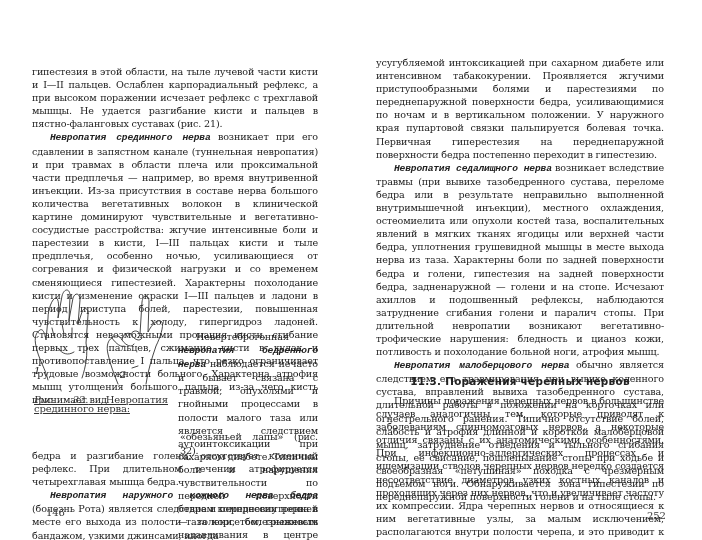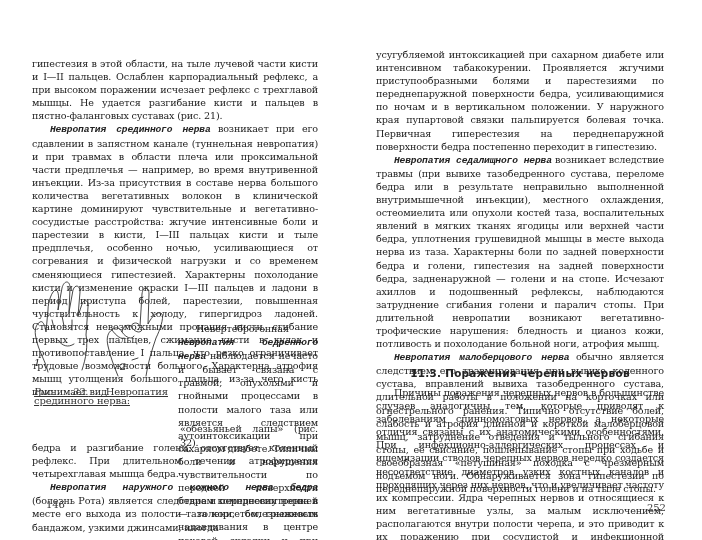--- a/index.html
+++ b/index.html
@@ -1,21 +1,21 @@
 <!DOCTYPE html>
 <html><head>
   <meta charset="utf-8">
   <style>
     html, body { margin:0; padding:0; }
     body {
       width:702px; height:540px; background:#ffffff; overflow:hidden;
       position:relative; font-family:"DejaVu Serif", serif; color:#222;
     }
     .page {
-      position:absolute; top:4px; height:392px;
+      position:absolute; top:12px; height:392px;
       font-size:9.6px; line-height:13.1px; letter-spacing:-0.15px;
     }
     .page.left { left:0; width:351px; }
     .page.right { left:351px; width:351px; }
     .block { position:absolute; text-align:justify; }
     p { margin:0; text-indent:18px; text-align:justify; text-align-last:left; }
     p.noindent { text-indent:0; }
     b.term { font-weight:bold; font-style:italic;font-family:Liberation Mono, monospace; }
     .pagenum { position:absolute; font-size:10px; color:#333; }
     .heading {

